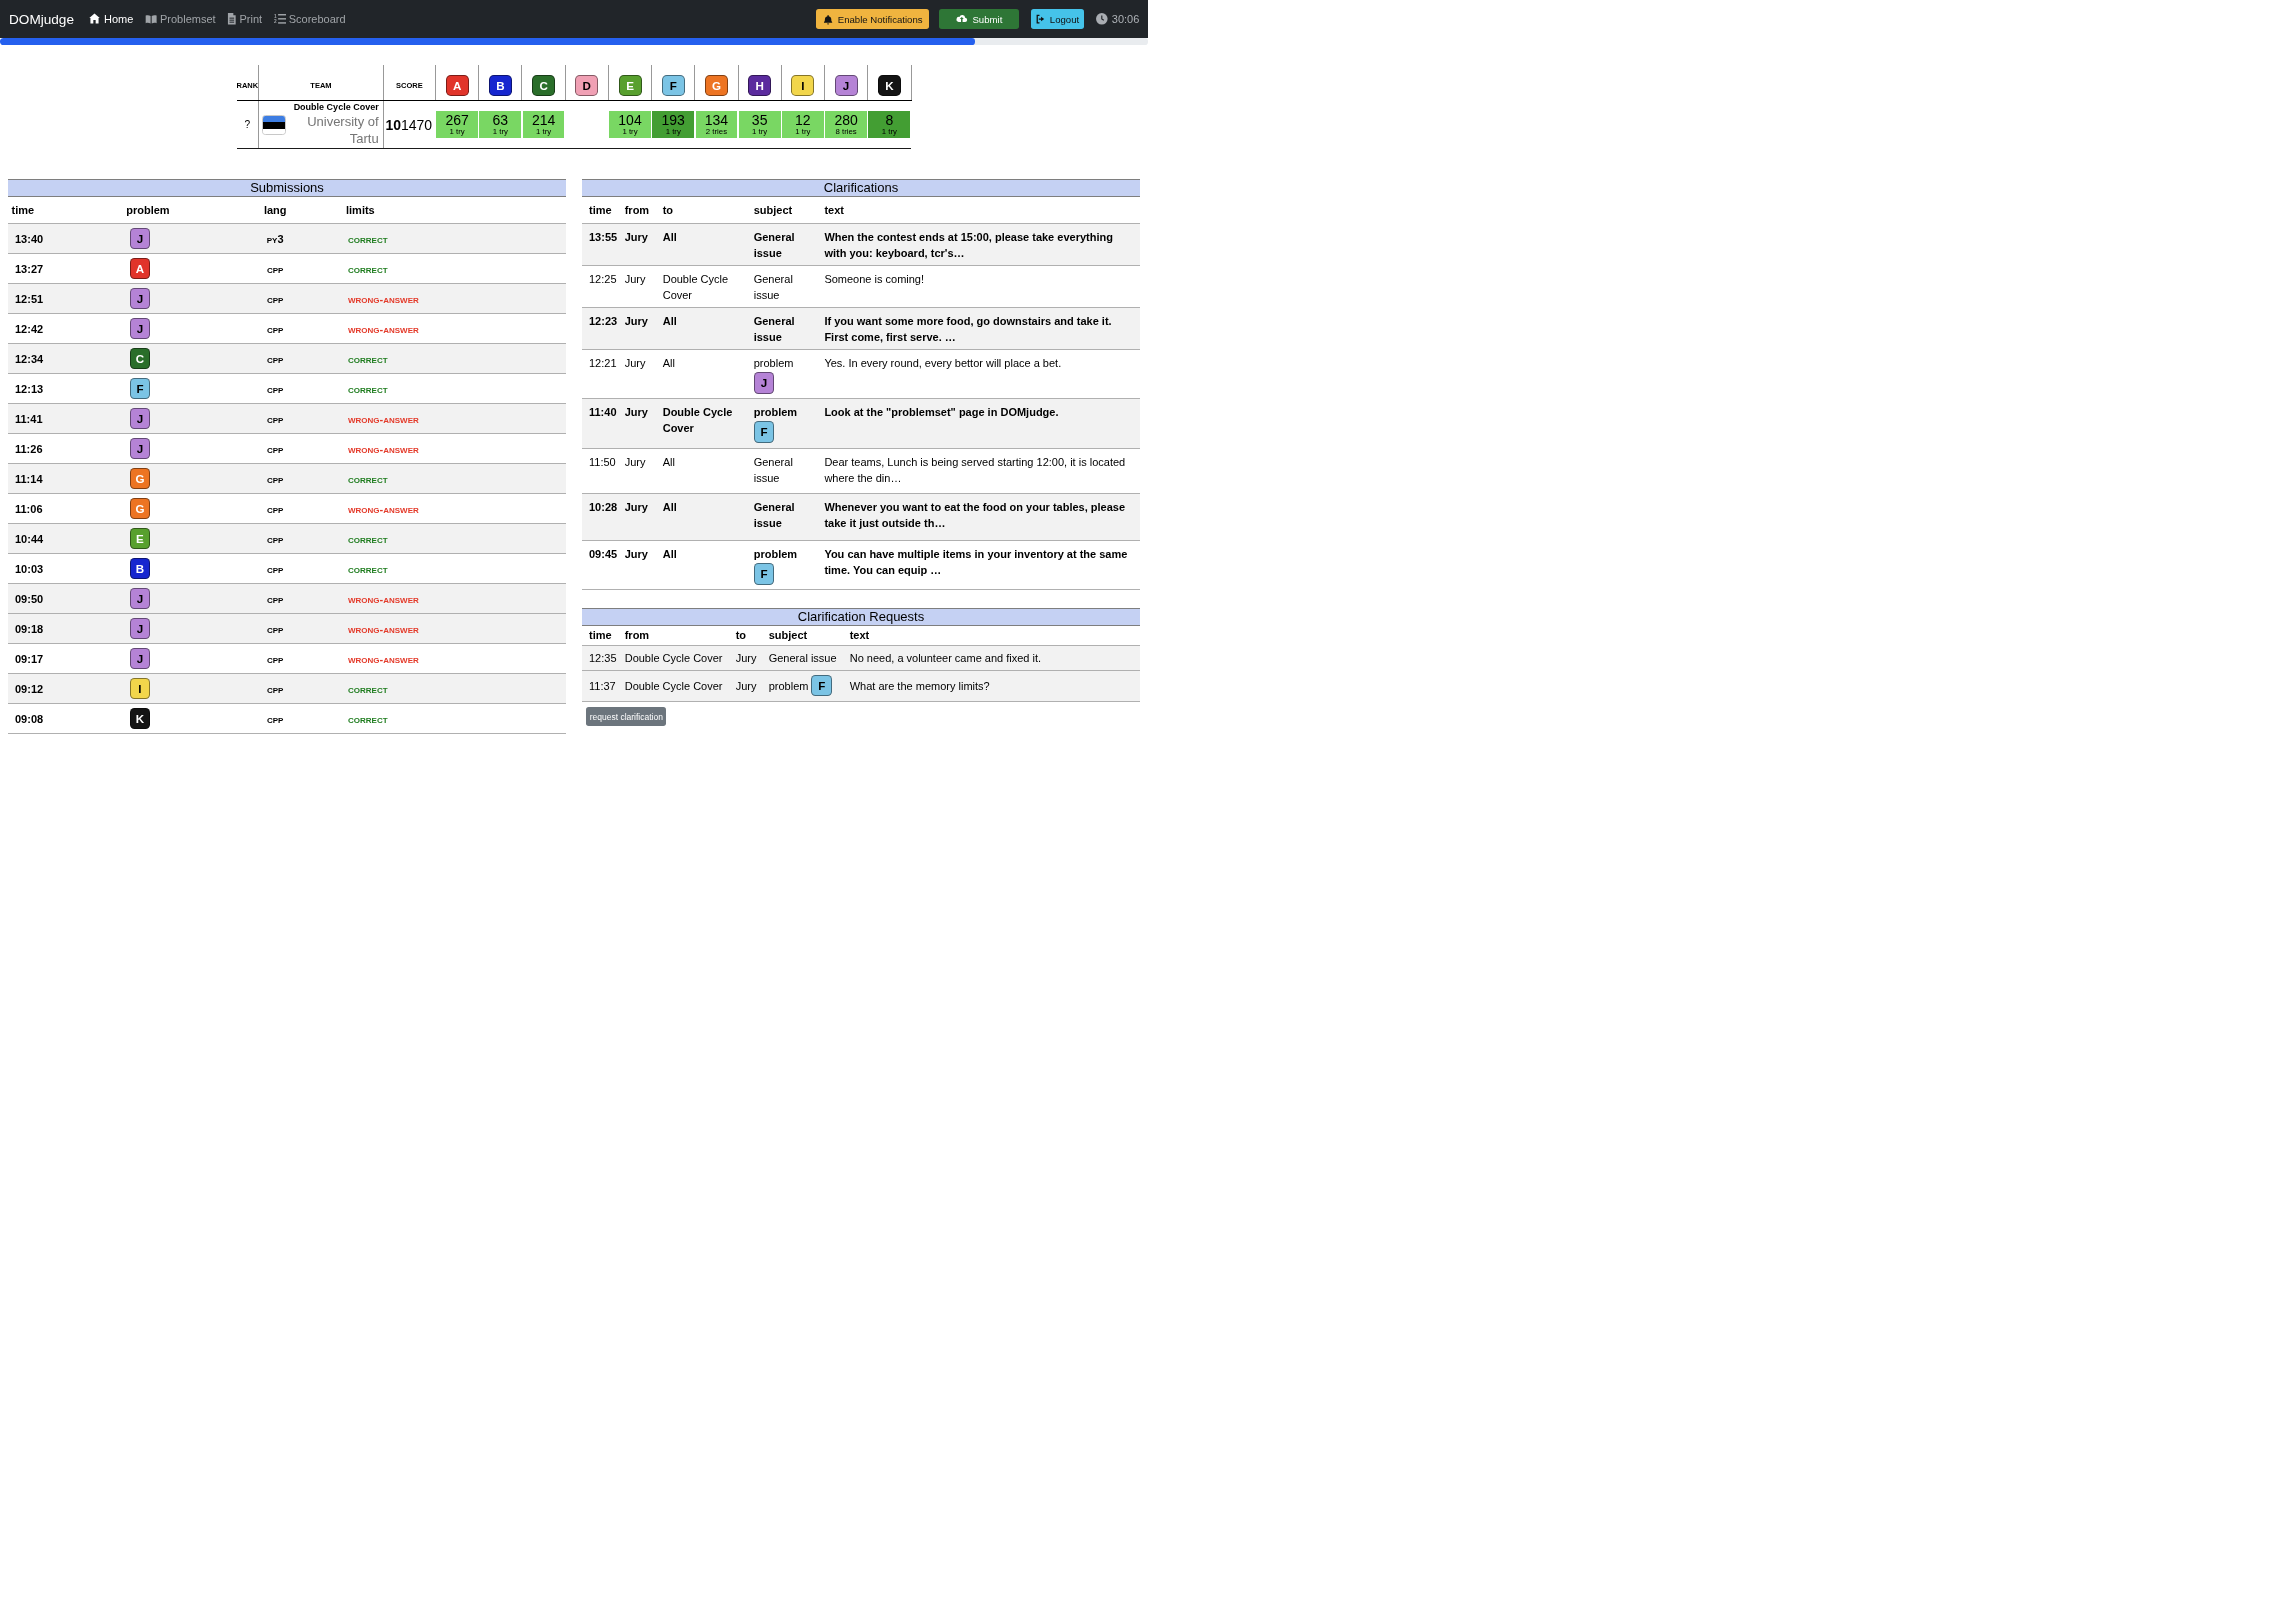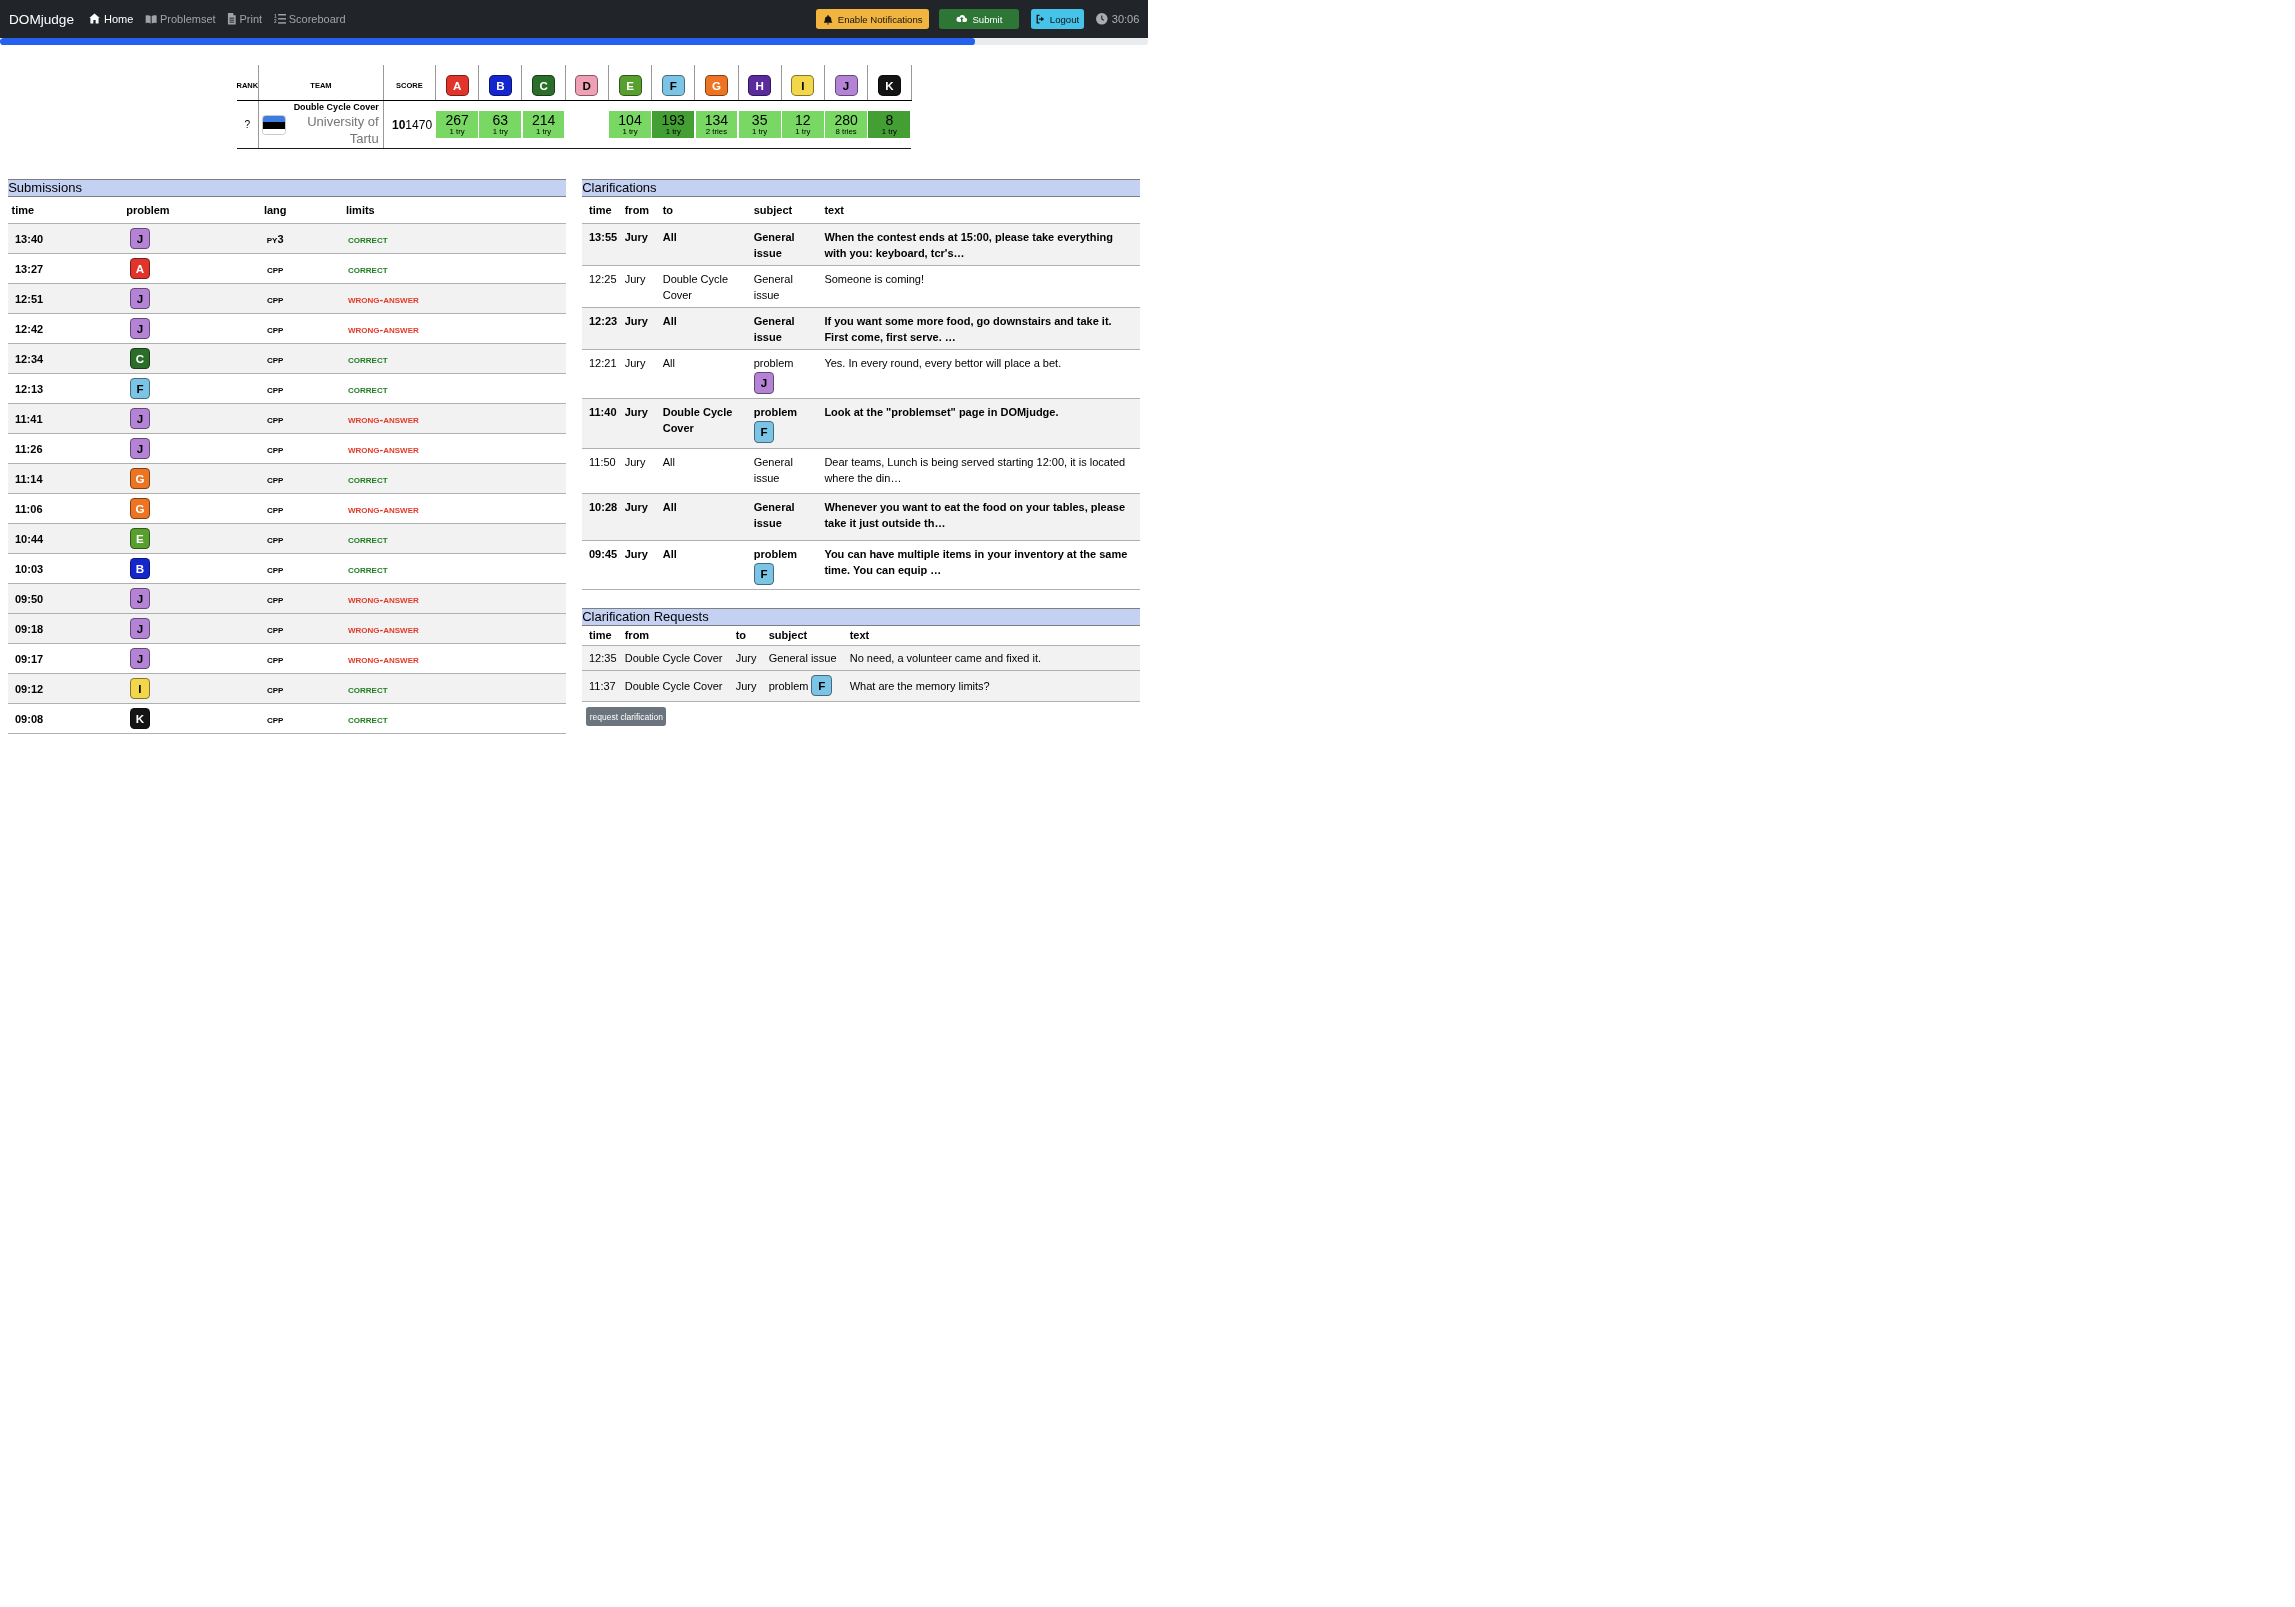--- a/index.html
+++ b/index.html
@@ -31,36 +31,36 @@
 .rankc{text-align:center;font-size:10.2px;padding-top:1.4px}
 .teamcell{padding:1.4px 4.1px 0 2.7px}
 .tflex{display:flex;align-items:center}
 .flag{width:24px;height:20.5px;border-radius:3.4px;overflow:hidden;border:0.7px solid #c8c8c8;flex:0 0 auto}
 .flag .b{height:6.8px;background:#3d7de2}
 .flag .k{height:6.8px;background:#000}
 .flag .w{height:6.8px;background:#fff}
 .tnames{margin-left:auto;text-align:right;line-height:1.3}
 .tname{font-size:9px;font-weight:bold}
 .tuni{font-size:13px;color:#757575}
-.scorecell{display:flex;justify-content:center;padding:1.4px 3.4px 0 8.2px;font-size:12px}
+.scorecell{display:flex;justify-content:flex-end;padding:1.4px 3.4px 0 8.2px;font-size:14px}
 .scorecell b{font-weight:bold}
 .badge{display:inline-block;width:20.5px;height:21.5px;border-radius:4.4px;text-align:center;line-height:20px;font-size:11.6px;font-weight:bold;border:0.7px solid rgba(0,0,0,.45)}
 .badge-s{width:23px;height:20.5px;border-radius:4.8px;line-height:19px}
 .cw{color:#fff}
 .pA{background:#e1342a}.pB{background:#1626cf}.pC{background:#2a6e2a}.pD{background:#f0a0b4}.pE{background:#58a02e}.pF{background:#7bc4e5}.pG{background:#ed7422}.pH{background:#5b2b9e}.pI{background:#f2d64b}.pJ{background:#b583d6}.pK{background:#141414}
 .score td.pcell{padding:1.4px 0.7px 1.7px}
 .gcell{height:27px;display:flex;flex-direction:column;align-items:center;justify-content:center;line-height:1.15}
 .gc-light{background:#79d763}
 .gc-dark{background:#439e33}
 .gnum{font-size:14px}
 .gtry{font-size:7.8px}
 
 .cols{display:flex;gap:16.4px;margin:30px 8.2px 0}
 .panel{width:566px}
-.pheader{height:18px;background:#c5d1f3;border-top:0.7px solid #7e7e7e;border-bottom:0.7px solid #7e7e7e;text-align:left;font-size:13px;line-height:16px;font-weight:400}
+.pheader{height:18px;background:#c5d1f3;border-top:0.7px solid #7e7e7e;border-bottom:0.7px solid #7e7e7e;text-align:center;font-size:13px;line-height:16px;font-weight:400}
 table.tbl{width:100%;border-collapse:collapse;table-layout:fixed}
 .tbl th{font-size:11px;font-weight:bold;text-align:left;vertical-align:middle}
 .tbl thead tr{height:27px}
 .tbl tbody tr{border-top:0.7px solid #b0b0b0}
 .tbl tbody tr:last-child{border-bottom:0.7px solid #b0b0b0}
 .tbl tbody tr.odd{background:#f2f2f2}
 
 .sub tbody tr{height:30px}
 .sub td{vertical-align:middle;font-size:11px}
 .sub .c1{padding-left:6.8px;font-weight:bold}

